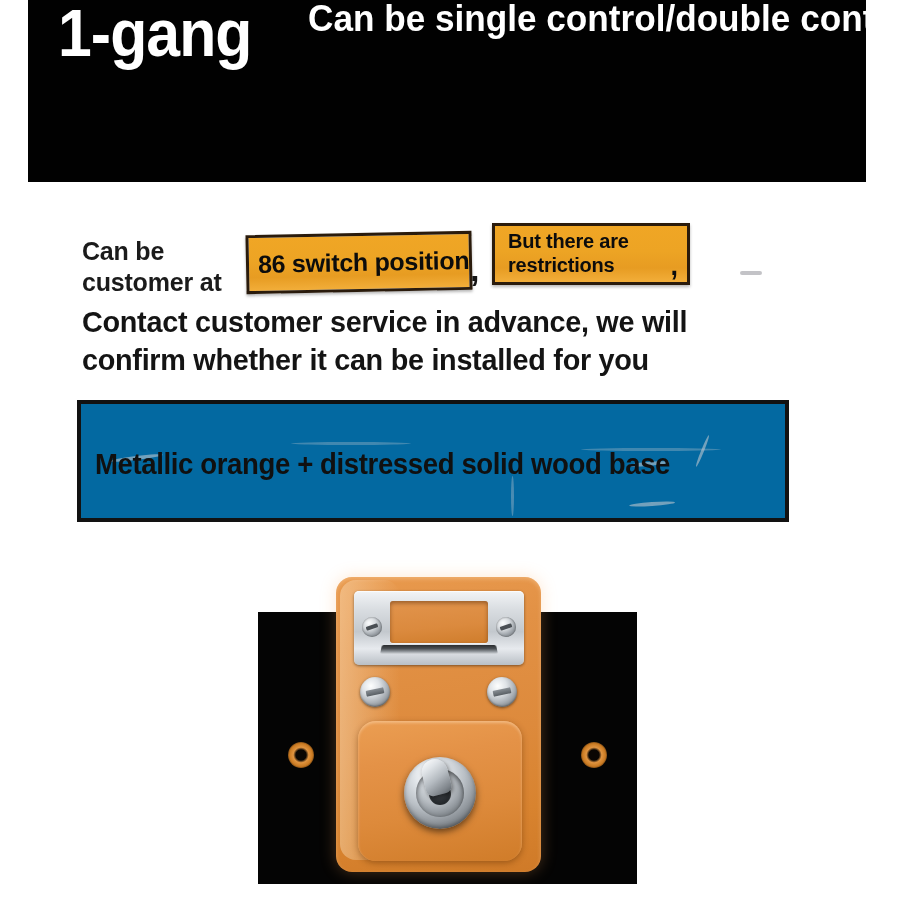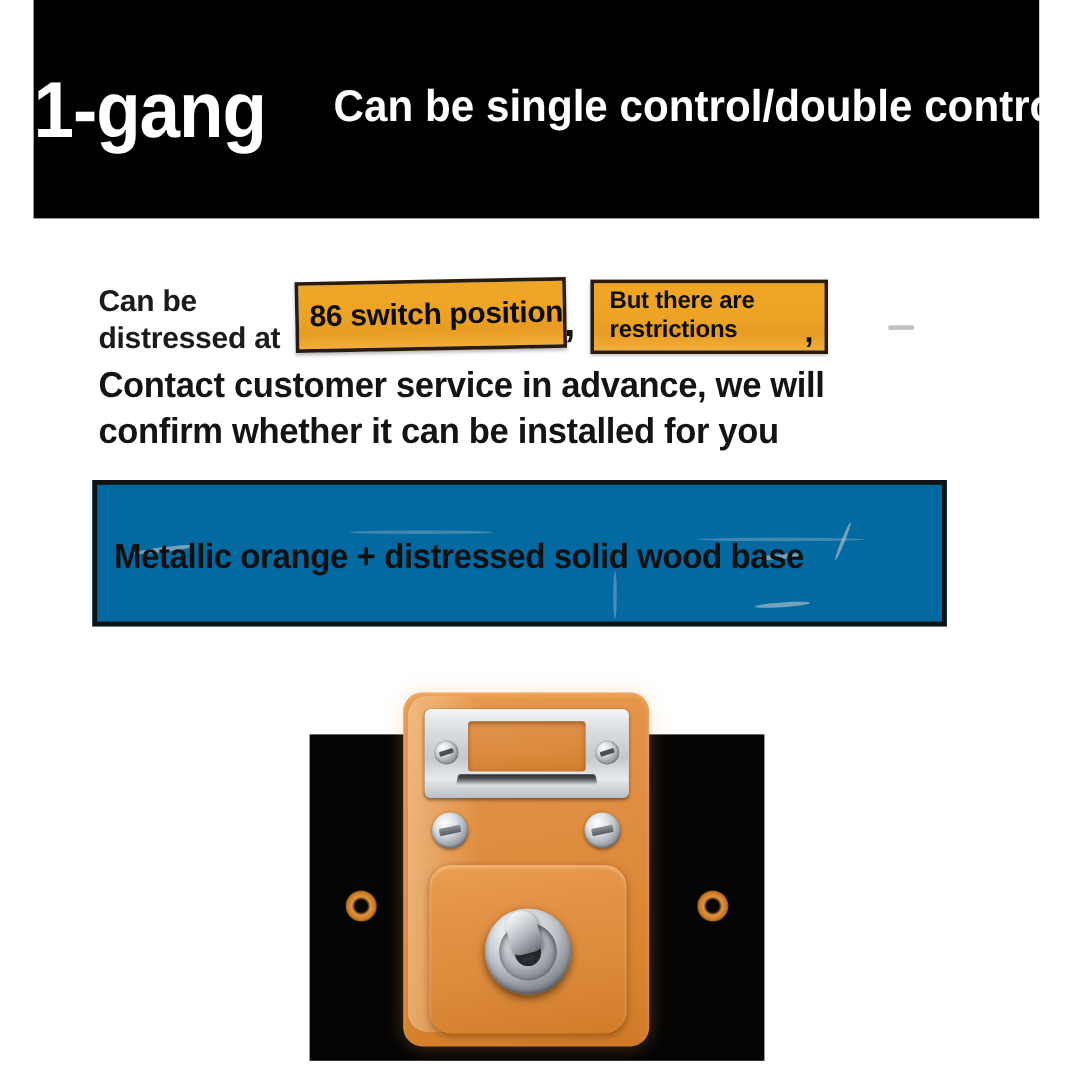--- a/index.html
+++ b/index.html
@@ -18,22 +18,22 @@
 
   
   .hero-banner {
     position: absolute;
     left: 28px;
     top: 0px;
     width: 838px;
     height: 182px;
     background: #010101;
     display: flex;
-    align-items: center;
     box-sizing: border-box;
+    padding-left: 30px;
   }
   .hero-gang {
     color: #ffffff;
     font-family: "Liberation Sans", sans-serif;
     font-weight: bold;
     font-size: 66px;
     line-height: 1;
     letter-spacing: -1px;
     transform: scaleX(0.92);
     transform-origin: left center;
@@ -93,21 +93,21 @@
   .tag-1 .tag-text {
     font-family: "Liberation Sans", sans-serif;
     font-weight: bold;
     font-size: 25px;
     color: #0c0c0c;
     white-space: nowrap;
     letter-spacing: -0.3px;
   }
   .tag-2 {
     left: 492px;
-    top: 233px;
+    top: 223px;
     width: 198px;
     height: 62px;
     padding-left: 13px;
   }
   .tag-2 .tag-text {
     font-family: "Liberation Sans", sans-serif;
     font-weight: bold;
     font-size: 20px;
     line-height: 1.18;
     color: #0c0c0c;
@@ -377,21 +377,21 @@
 <body>
 
 <div class="hero-banner">
   <div class="hero-gang">1-gang</div>
   <div class="hero-desc">Can be single
 control/double control</div>
 </div>
 
 <div class="install-row">
   <div class="install-label">Can be
-distressed at</div>
+customer at</div>
 </div>
 
 <div class="tag tag-1">
   <span class="tag-text">86 switch position</span>
 </div>
 <span class="comma-outer">,</span>
 
 <div class="tag tag-2">
   <span class="tag-text">But there are
 restrictions</span>

